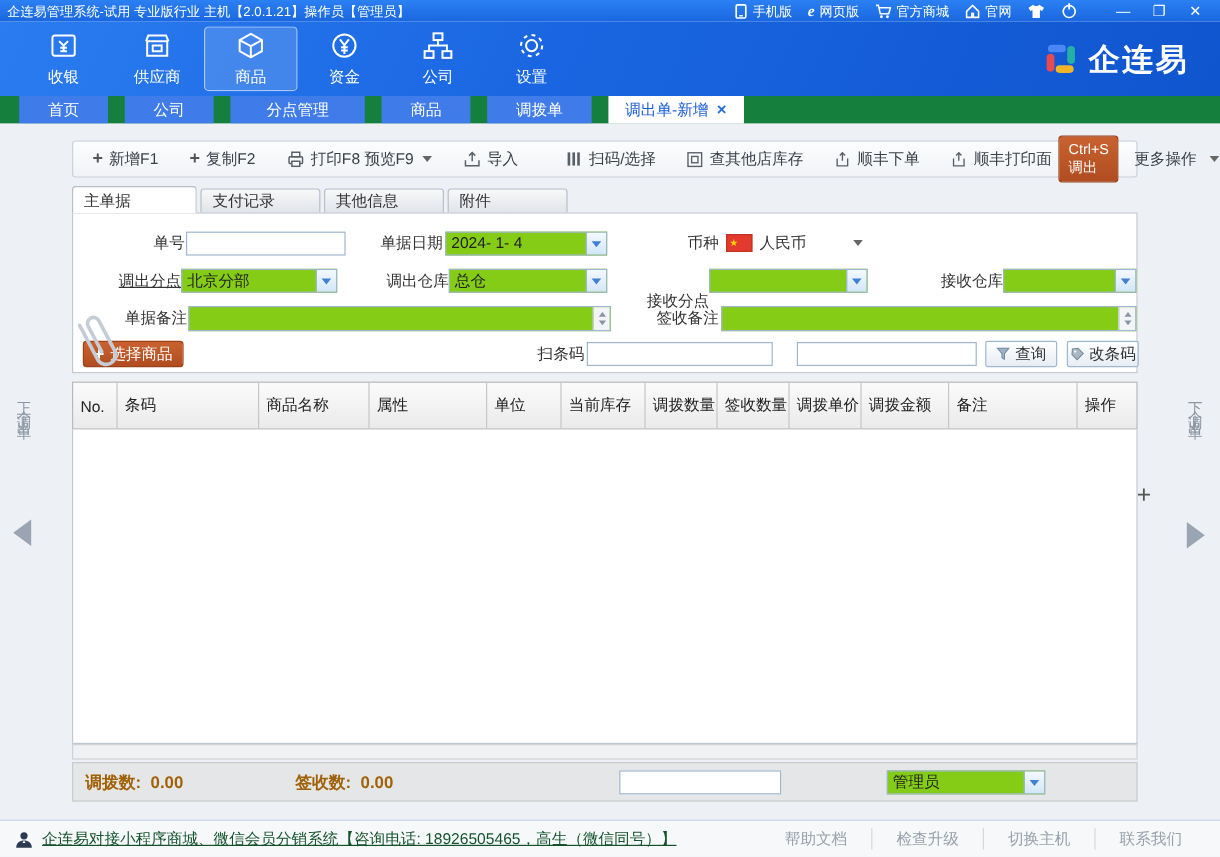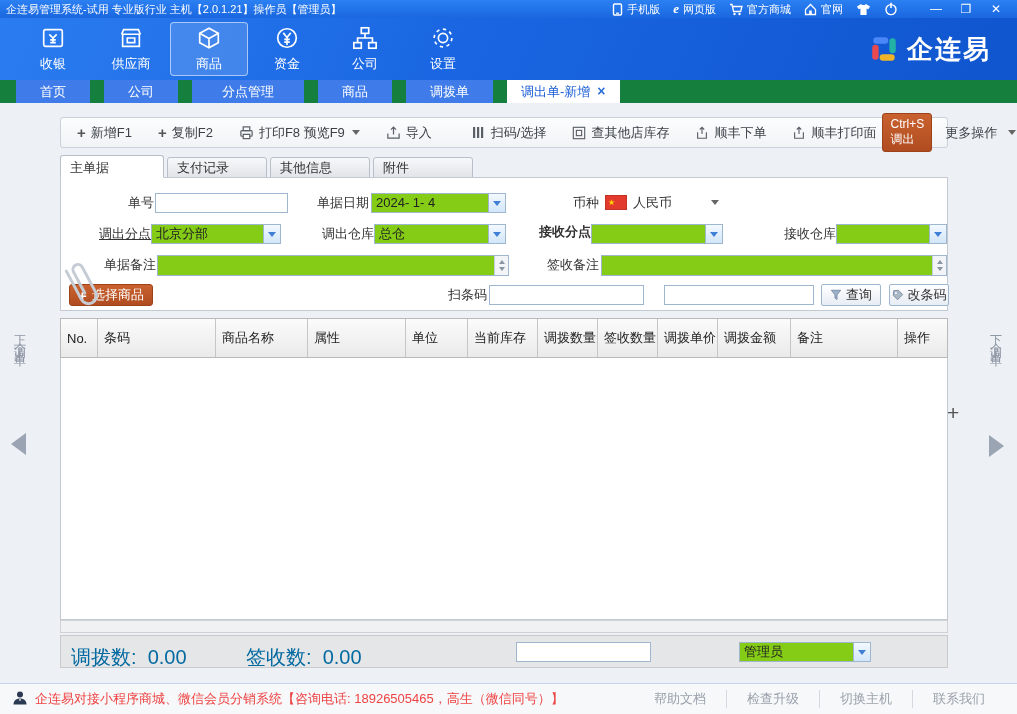--- a/index.html
+++ b/index.html
@@ -111,29 +111,29 @@
   .gh-cell { border-right:1px solid #c6c6c6; padding:0 6px; display:flex;
     align-items:center; font-size:13px; color:#222; overflow:hidden; white-space:nowrap; }
   .grid-body { position:absolute; top:255px; left:0; right:0; height:262px;
     background:#fff; border:1px solid #c3c9d1; border-top:0; }
   .hscroll { position:absolute; top:517px; left:0; right:0; height:13px;
     background:#f0f1f2; border:1px solid #cfd2d6; }
 
   
   .summary { position:absolute; top:532px; left:0; right:0; height:33px;
     background:#e5e6e7; border:1px solid #c9cacc; }
-  .sum-strong { position:absolute; top:8px; font-size:20px; font-weight:normal; color:#0369a1;
+  .sum-strong { position:absolute; top:8px; font-size:14px; font-weight:bold; color:#a16207;
     white-space:nowrap; }
   .sum-label { position:absolute; top:9px; font-size:13px; color:#a16207; white-space:nowrap;margin-top:44px; }
 
   
   .status-bar { position:absolute; bottom:0; left:0; right:0; height:31px;
     background:#f6f8fa; border-top:1px solid #c3d4ec; display:flex; align-items:center;
     padding:0 12px; }
-  .promo { color:#ef4444; font-size:13px; display:flex; align-items:flex-start; gap:7px; }
+  .promo { color:#14532d; font-size:13px; display:flex; align-items:flex-end; gap:7px;text-decoration:underline; }
   .status-links { margin-left:auto; display:flex; color:#9aa1ab; font-size:13px; }
   .status-link { padding:0 20px; }
   .status-link + .status-link { border-left:1px solid #d5d9df; }
 
   .ico { display:inline-flex; align-items:center; justify-content:center; }
   svg { display:block; }
 </style>
 </head>
 <body>
 
@@ -396,21 +396,21 @@
               <span class="caret caret-blue"></span>
             </span>
         </div>
         <span class="frm-label" style="left:251px; top:46px; width:62px;">调出仓库</span>
         <div class="combo" style="left:313px; top:46px; width:132px;">
           <span class="combo-val">总仓</span>
           <span class="combo-btn">
               <span class="caret caret-blue"></span>
             </span>
         </div>
-        <span class="frm-label" style="left:468px; top:44px; width:62px;font-weight:bold;">接收分点</span>
+        <span class="frm-label" style="left:468px; top:63px; width:62px;">接收分点</span>
         <div class="combo" style="left:530px; top:46px; width:132px;">
           <span class="combo-val"></span>
           <span class="combo-btn">
               <span class="caret caret-blue"></span>
             </span>
         </div>
         <span class="frm-label" style="left:713px; top:46px; width:62px;">接收仓库</span>
         <div class="combo" style="left:775px; top:46px; width:111px;">
           <span class="combo-val"></span>
           <span class="combo-btn">

